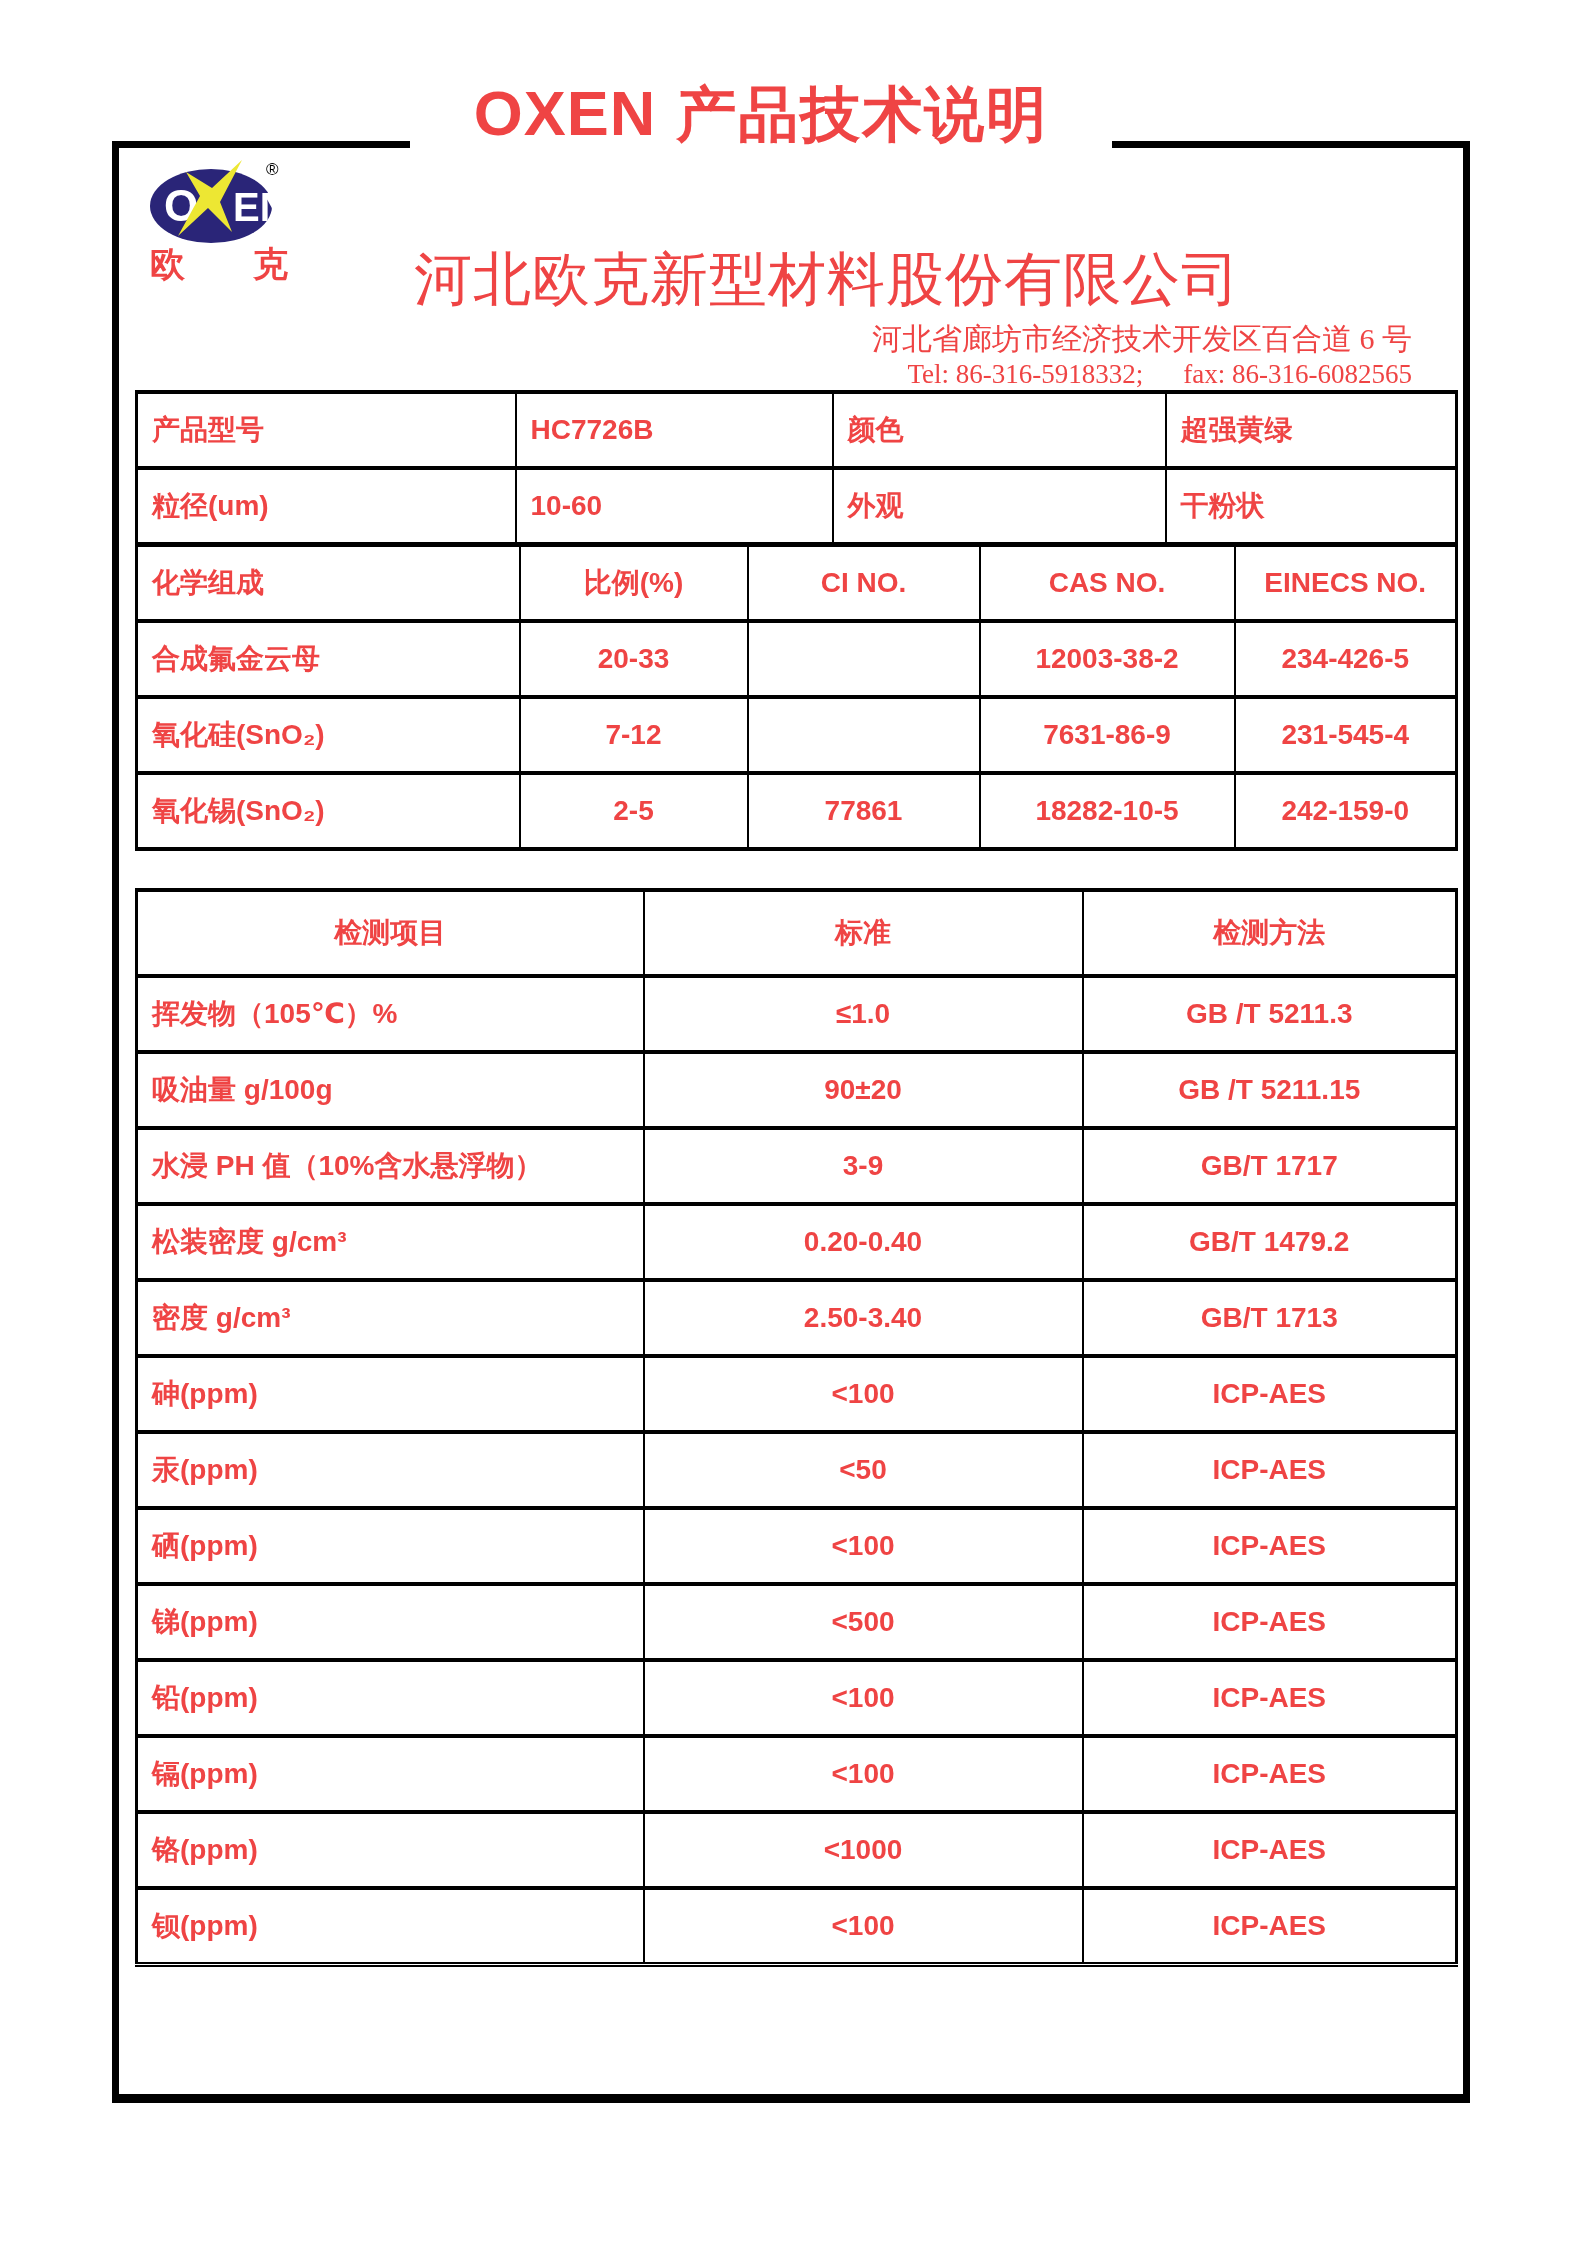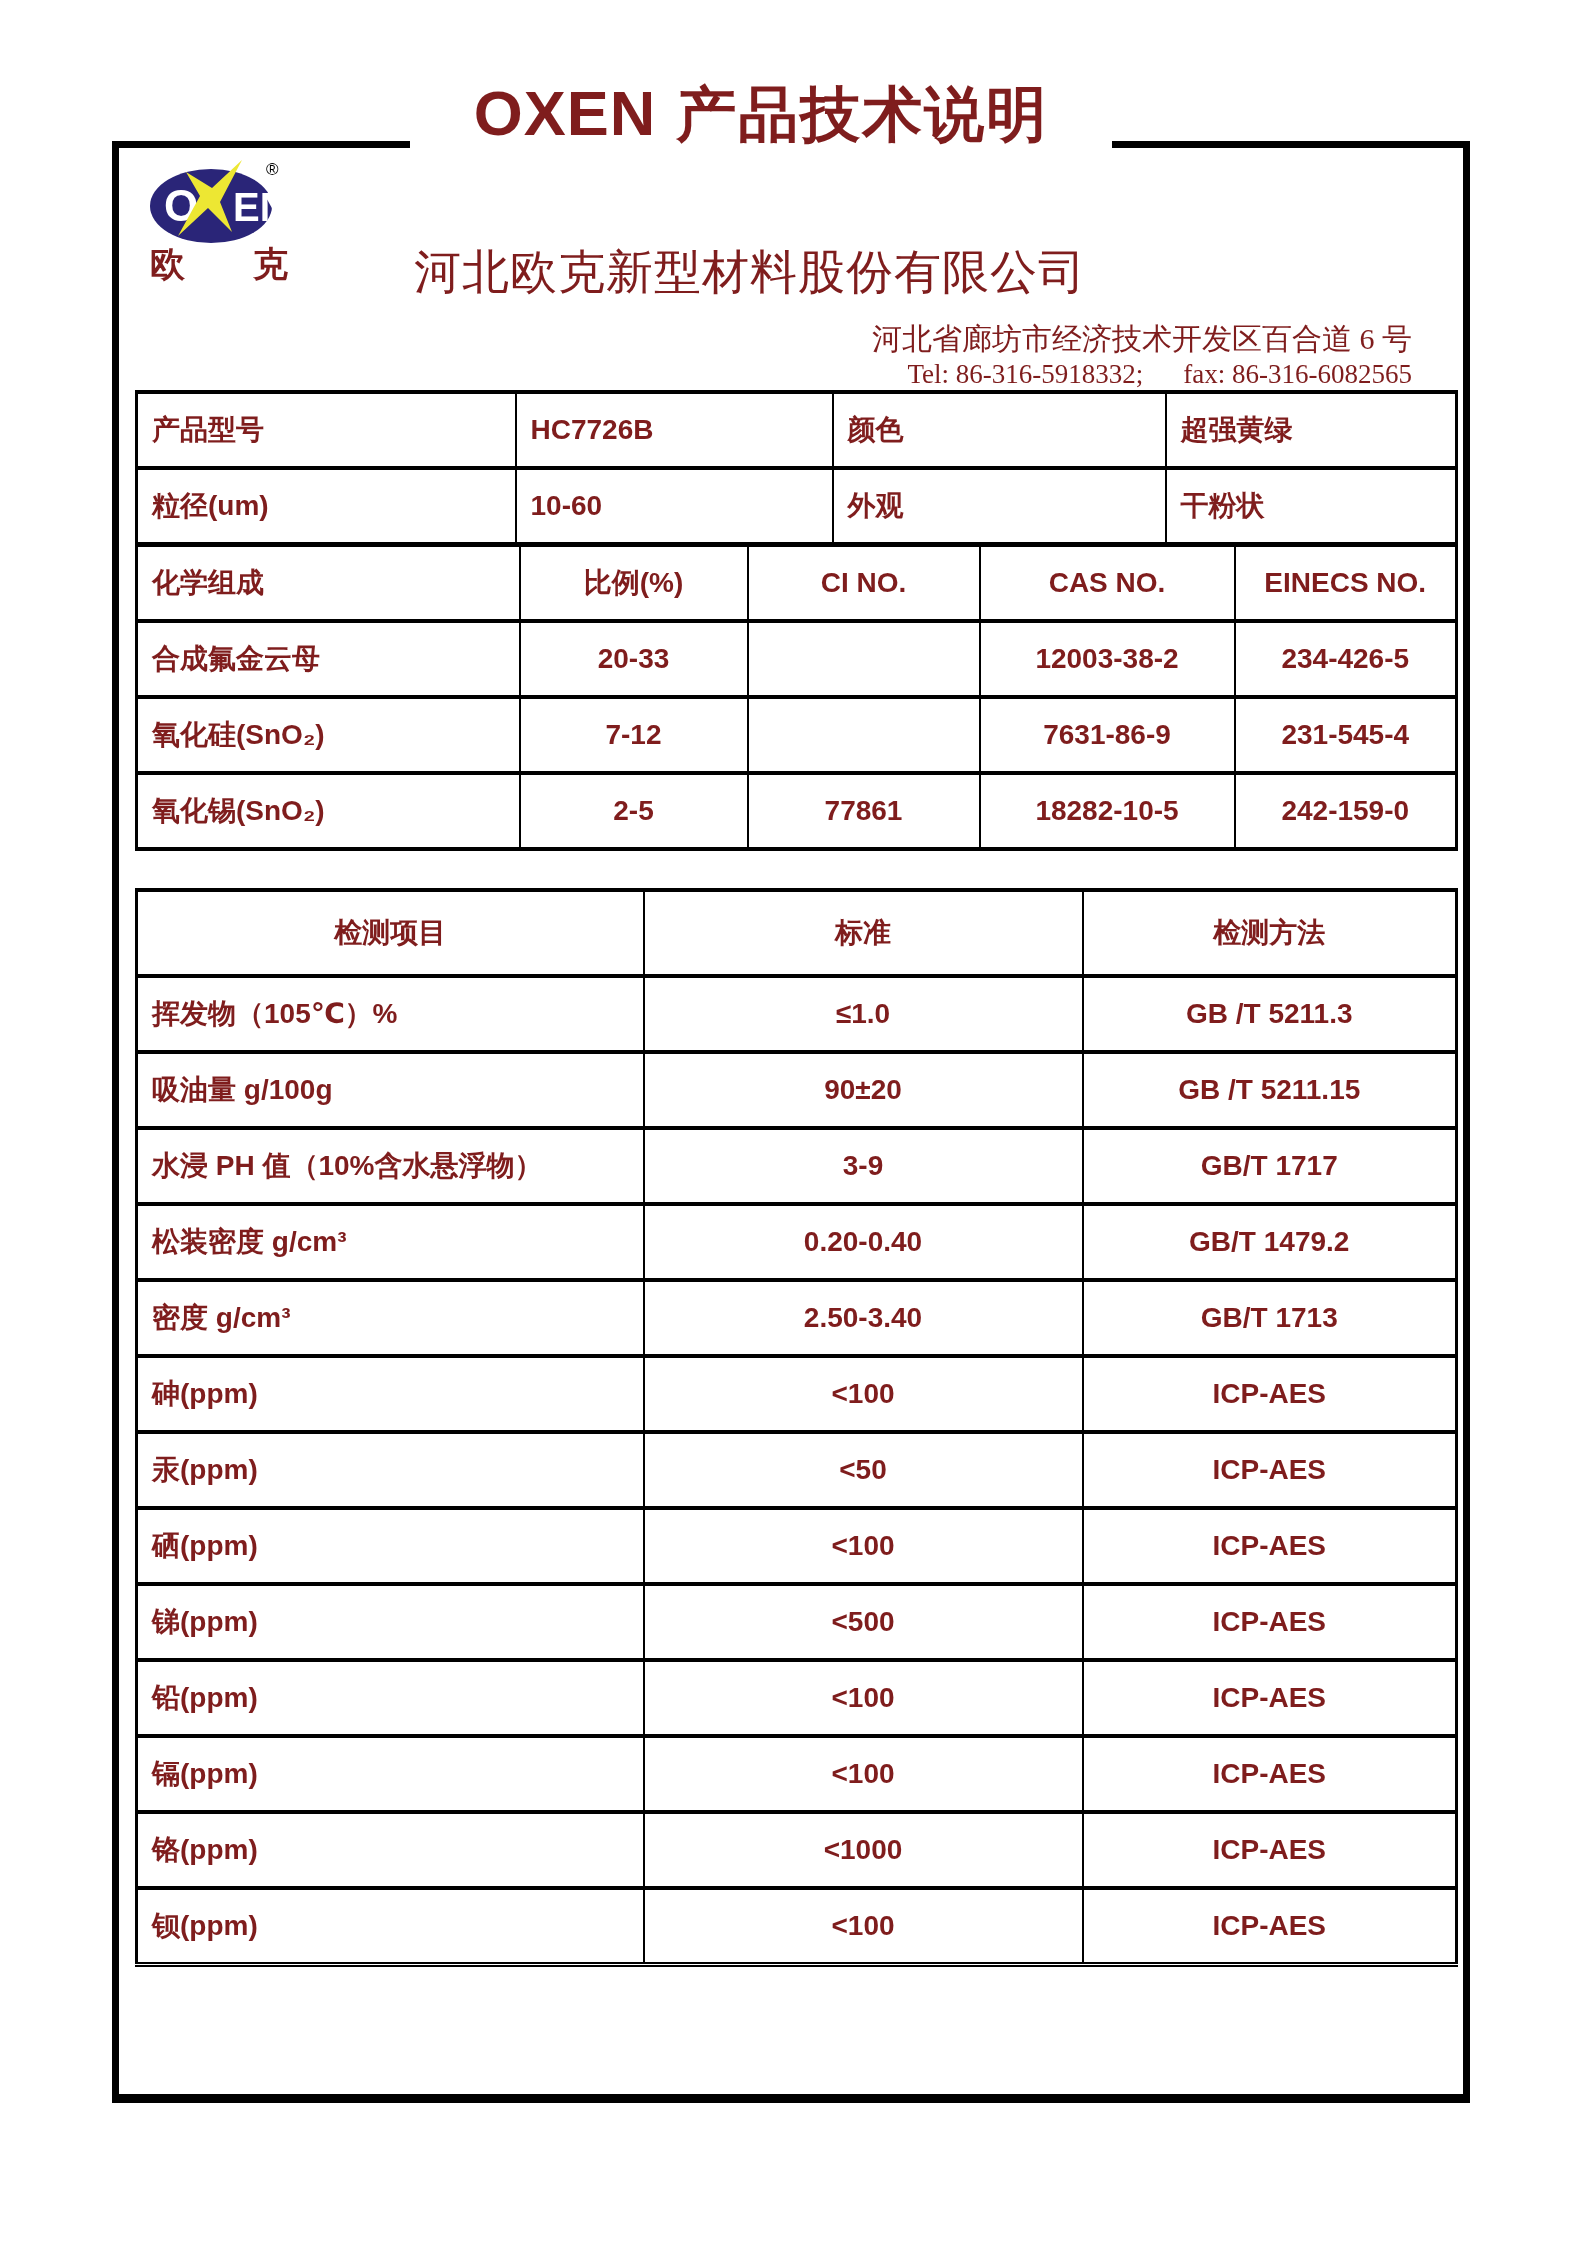--- a/index.html
+++ b/index.html
@@ -1,35 +1,35 @@
 <!DOCTYPE html>
 <html><head>
 <meta charset="utf-8">
 <style>
   html,body{margin:0;padding:0;background:#fff;}
   .page{position:relative;width:1587px;height:2245px;background:#fff;overflow:hidden;
-        font-family:"Liberation Sans","DejaVu Sans",sans-serif;color:#7f1d1d;}
+        font-family:"Liberation Sans","DejaVu Sans",sans-serif;color:#ef4444;}
 
   
   .frame{position:absolute;left:112px;top:141px;width:1358px;height:1962px;
          border:7px solid #000;border-bottom-width:9px;box-sizing:border-box;}
 
   
   .title-wrap{position:absolute;left:410px;top:56px;width:702px;height:94px;background:#fff;
               z-index:3;display:flex;align-items:flex-end;justify-content:center;gap:20px;
               padding-bottom:5px;box-sizing:border-box;}
   .t-en{font-size:63px;line-height:1;font-weight:800;letter-spacing:1px;}
   .t-zh{font-size:60px;line-height:1;font-weight:700;letter-spacing:2px;margin-top:16px;}
 
   
   .logo{position:absolute;left:150px;top:157px;width:140px;height:96px;}
   .logo-caption{position:absolute;left:150px;top:246px;width:138px;display:flex;
                 justify-content:space-between;font-size:35px;font-weight:bold;line-height:1;}
 
-  .company{position:absolute;left:414px;top:241px;font-size:47px;letter-spacing:1px;
+  .company{position:absolute;left:414px;top:241px;font-size:58px;letter-spacing:1px;
            font-family:"Liberation Serif","DejaVu Serif",serif;white-space:nowrap;}
 
   .address{position:absolute;right:175px;top:321px;text-align:right;line-height:1.22;
            font-family:"Liberation Serif","DejaVu Serif",serif;}
   .addr-line1{font-size:30px;}
   .addr-line2{font-size:27px;}
   .fax{margin-left:40px;}
 
   
   .tables{position:absolute;left:135px;top:390px;width:1320px;}

